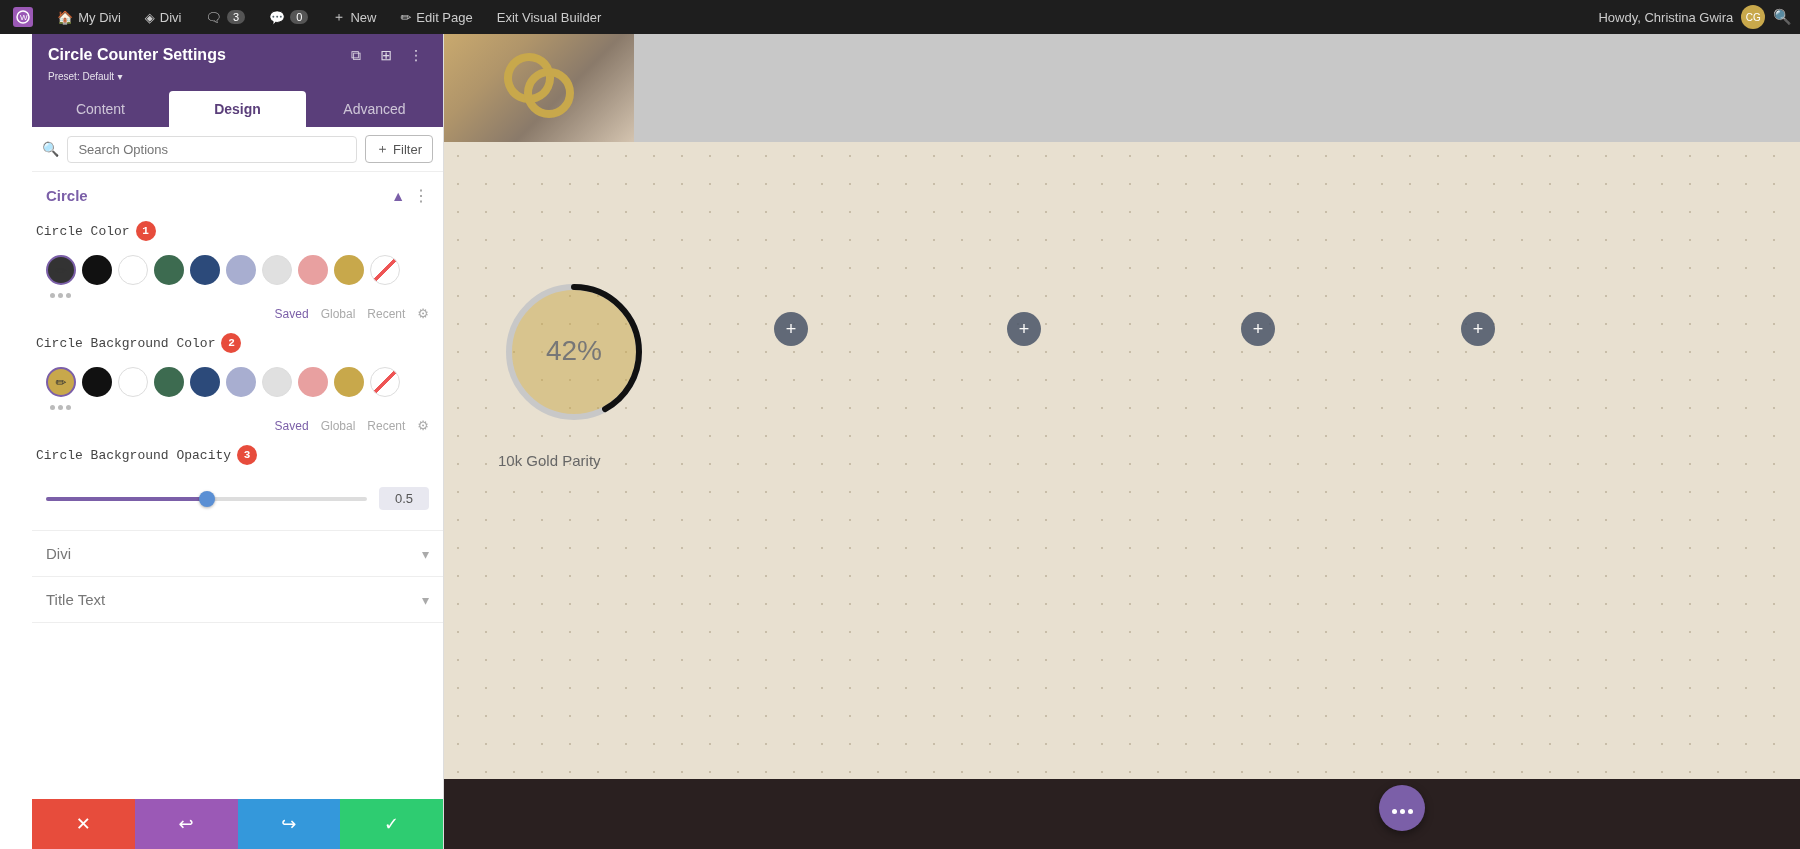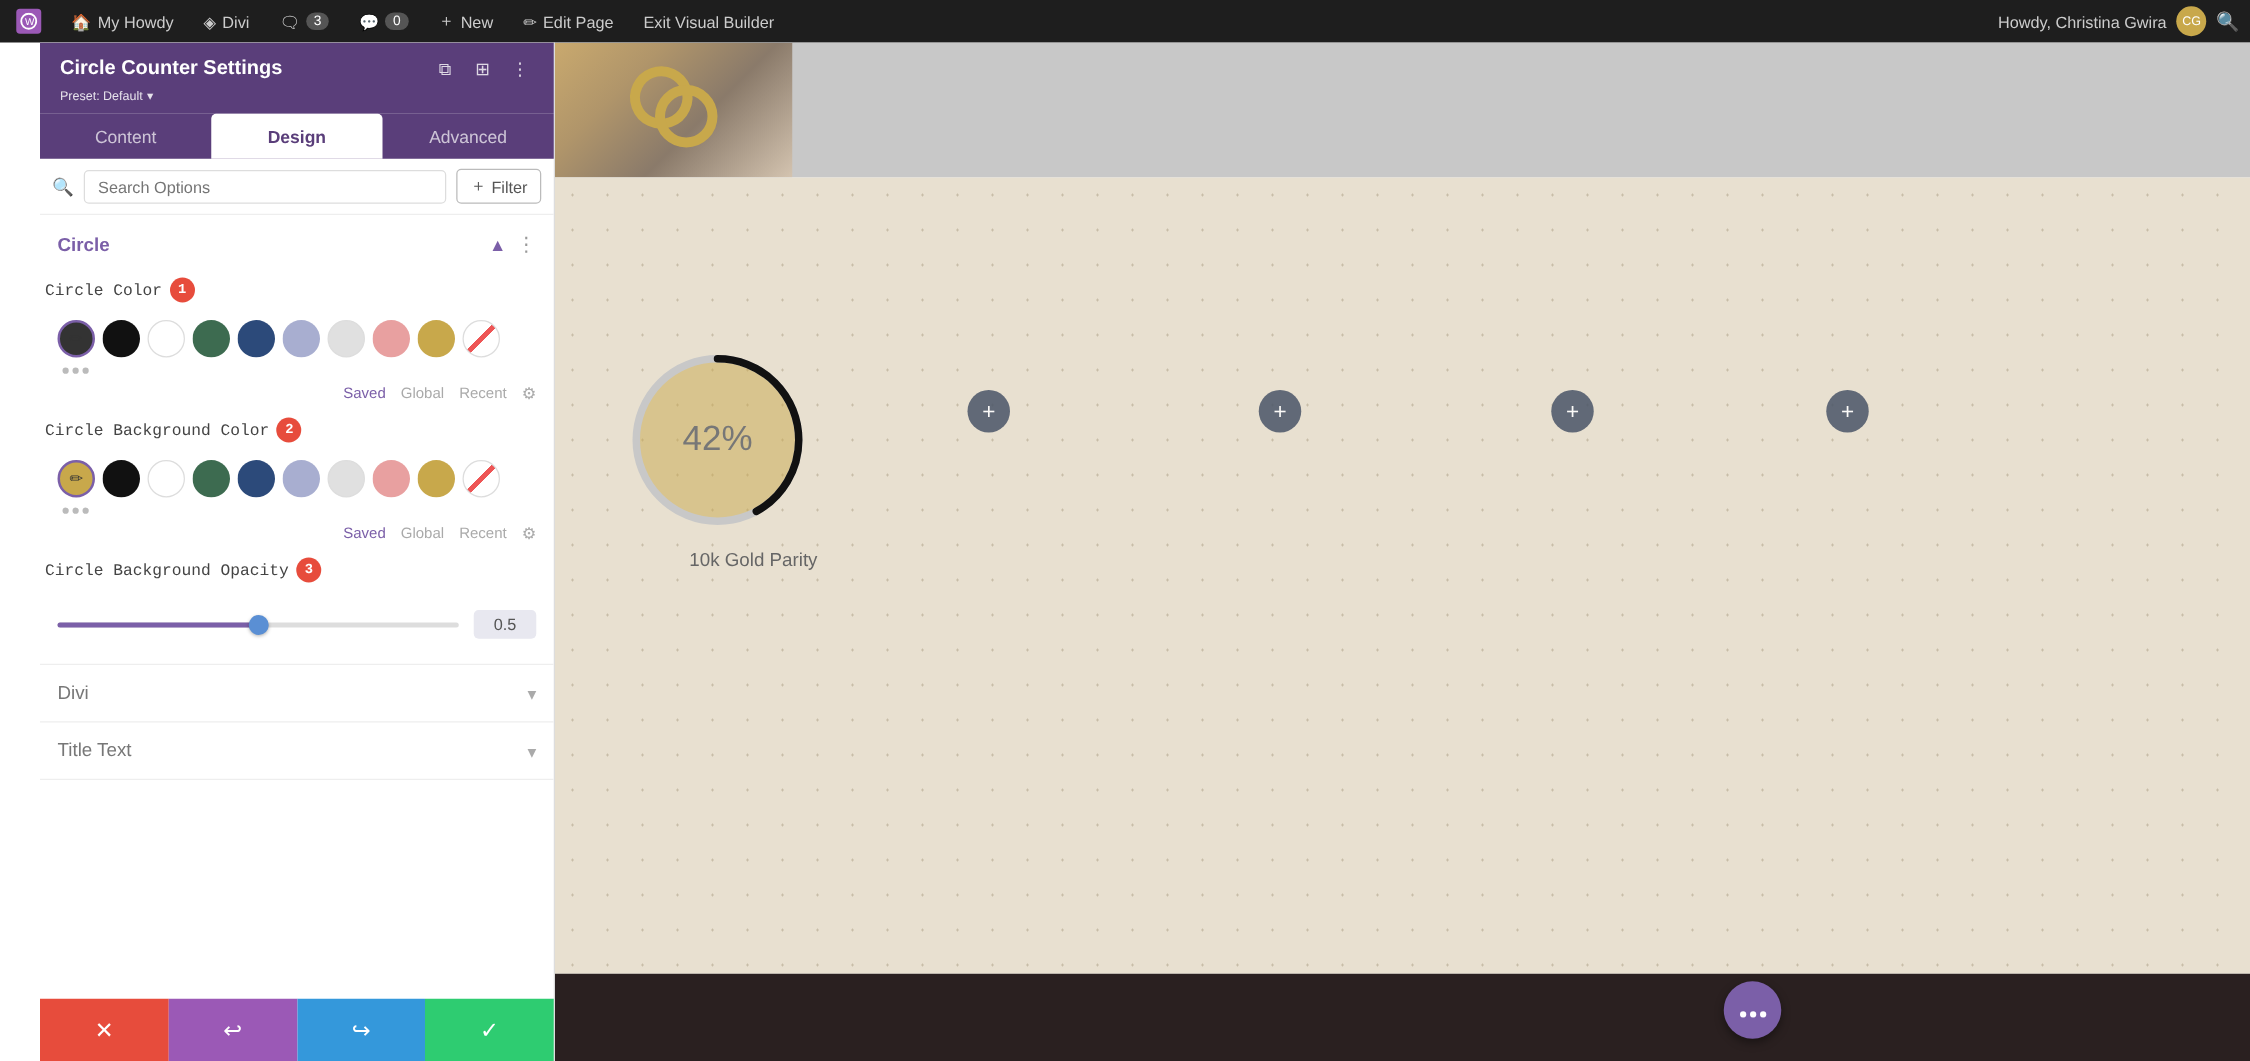--- a/index.html
+++ b/index.html
@@ -226,21 +226,21 @@
       align-items: center;
       gap: 3px;
       padding: 2px 4px;
       cursor: pointer;
     }
     .swatch-dots span { width: 5px; height: 5px; background: #bbb; border-radius: 50%; display: block; }
 
     
     .swatch-meta-row {
       display: flex;
-      align-items: flex-start;
+      align-items: center;
       gap: 12px;
       padding: 2px 14px 6px;
     }
     .swatch-meta-spacer { flex: 1; }
     .swatch-meta-saved { color: #7b5fa8; font-size: 12px; font-weight: 500; }
     .swatch-meta-item { color: #aaa; font-size: 12px; cursor: pointer; }
     .swatch-meta-gear { color: #aaa; font-size: 13px; cursor: pointer; }
 
     
     .opacity-row {
@@ -388,22 +388,22 @@
       background-size: 28px 28px;
     }
 
     
     .circle-counter {
       position: absolute;
       top: 130px;
       left: 50px;
       display: flex;
       flex-direction: column;
-      align-items: flex-end;
-      gap: 8px;
+      align-items: flex-start;
+      gap: 20px;
     }
     .circle-donut {
       width: 160px;
       height: 160px;
       position: relative;
     }
     .circle-label {
       font-size: 15px;
       color: #666;
       padding-left: 4px;
@@ -486,21 +486,21 @@
     <div class="wp-bar-item">
       <div class="wp-icon">
         <svg width="14" height="14" viewBox="0 0 14 14" fill="white">
             <circle cx="7" cy="7" r="6" fill="none" stroke="white" stroke-width="1.5"></circle>
             <text x="4" y="10" font-size="8" fill="white">W</text>
           </svg>
       </div>
     </div>
     <div class="wp-bar-item">
       <span>🏠</span>
-      <span class="label">My Howdy</span>
+      <span class="label">My Divi</span>
     </div>
     <div class="wp-bar-item">
       <span>◈</span>
       <span class="label">Divi</span>
     </div>
     <div class="wp-bar-item">
       <span>🗨</span>
       <span class="bubble">3</span>
     </div>
     <div class="wp-bar-item">

